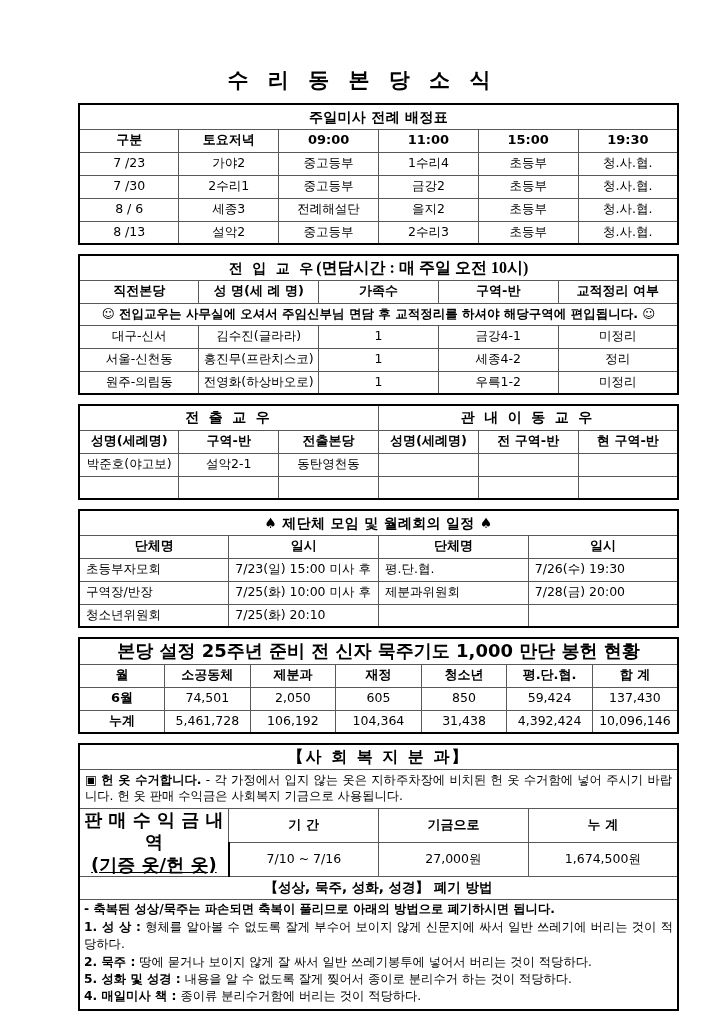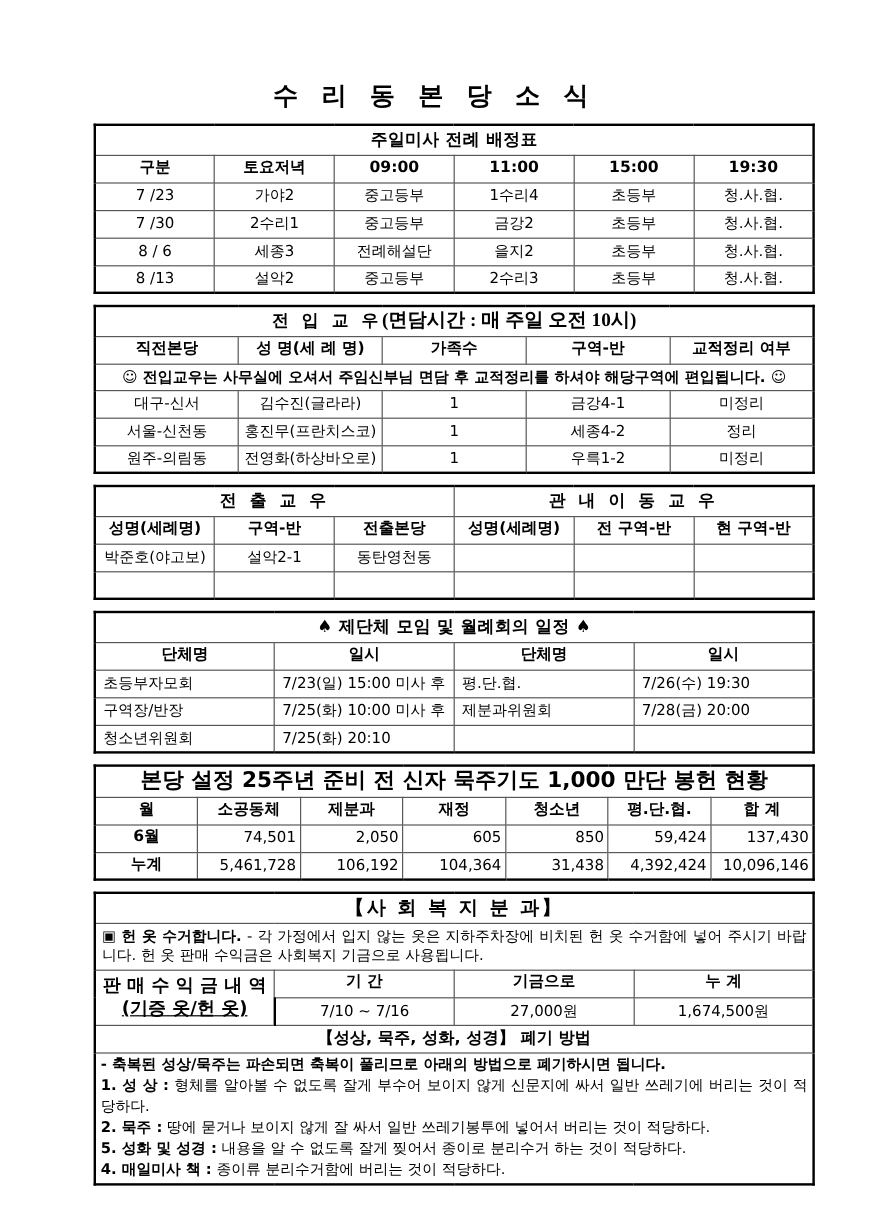--- a/index.html
+++ b/index.html
@@ -58,44 +58,44 @@
   table.block > tbody > tr:last-child > td,
   table.block > tbody > tr:last-child > th { border-bottom: 2px solid #000; }
 
   .sec-title {
     font-size: 14px;
     font-weight: bold;
     letter-spacing: 0.3px;
     height: 25px;
   }
   .sec-title .sub { font-size: 16px; font-weight: bold; letter-spacing: 0; font-family: Liberation Serif, serif; }
-  .spaced { letter-spacing: 3px; }
+  .spaced { letter-spacing: 3px; font-family: Liberation Serif, serif; }
   .note-row { font-size: 12.5px; font-weight: bold; height: 22px; }
   .colhead { font-weight: bold; font-size: 13px; }
   .cell { font-size: 12.5px; }
   .left { text-align: left; padding-left: 6px; }
   .gap { height: 9px; border: none !important; }
   .blank { height: 23px; }
 
   .stat-title { font-size: 18px; font-weight: bold; height: 26px; }
   .stat-head { font-weight: bold; font-size: 13px; }
-  .stat-num { font-size: 12.5px; text-align: right; }
+  .stat-num { font-size: 12.5px; }
 
   .welfare-head { font-size: 16px; font-weight: bold; height: 25px; letter-spacing: 2px; }
   .para {
     text-align: left;
     font-size: 12.3px;
     line-height: 1.35;
     padding: 2px 5px 3px 5px;
     white-space: normal;
     height: auto;
   }
   .para b { font-weight: bold; }
   .uline { text-decoration: underline; }
-  .sales-label { font-weight: bold; font-size: 15px; line-height: 1.25; white-space: normal; height: 42px; margin-left: 32px; }
+  .sales-label { font-weight: bold; font-size: 18px; line-height: 1.25; white-space: normal; height: 42px; margin-left: 32px; }
   .disposal-title { font-size: 13.5px; font-weight: bold; height: 23px; }
   .disposal-body {
     text-align: left;
     font-size: 12.3px;
     line-height: 1.42;
     padding: 1px 4px 3px 4px;
     white-space: normal;
     height: auto;
   }
   .disposal-body .lead { font-weight: bold; }

